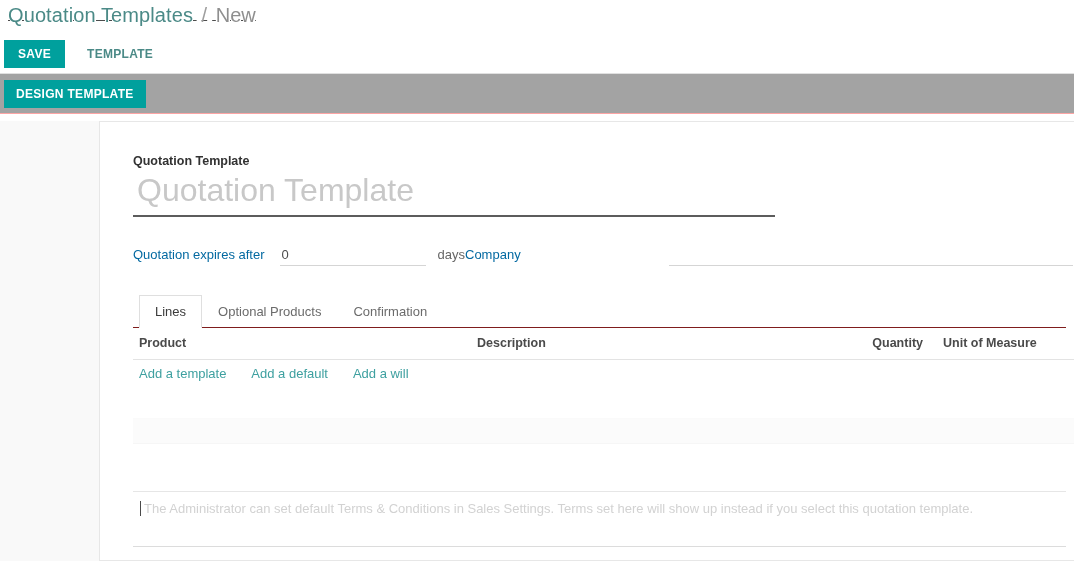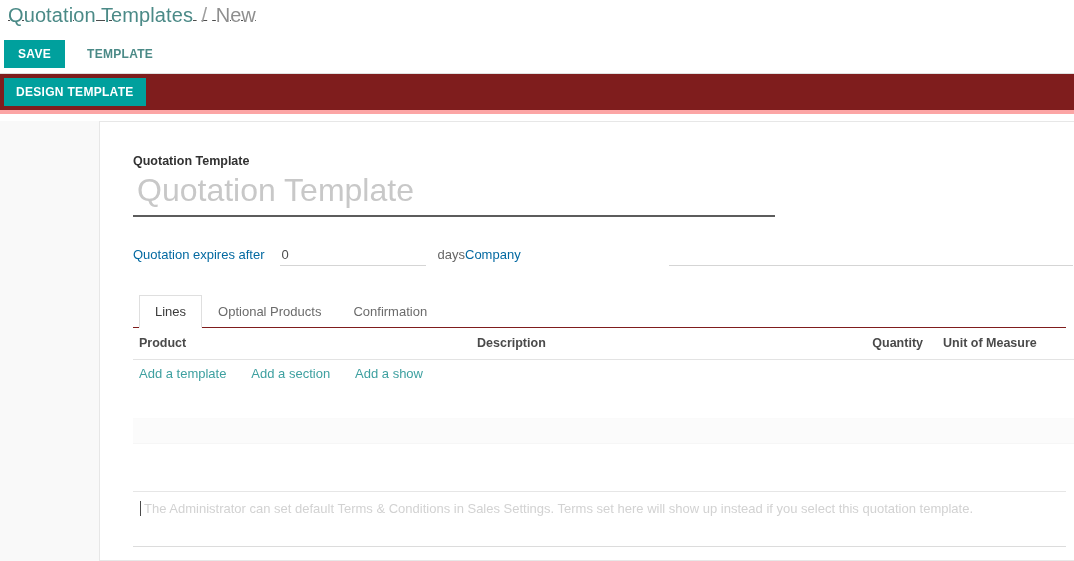--- a/index.html
+++ b/index.html
@@ -80,22 +80,22 @@
     padding: 8px 4px;
     line-height: 1;
     cursor: pointer;
   }
 
   
   .status-bar {
     height: 40px;
     padding-left: 4px;
     box-sizing: border-box;
-    background: #7f1d1d;
-    border-bottom: 4px solid #fca5a5;
+    background: #a3a3a3;
+    border-bottom: 1px solid #fca5a5;
     display: flex;
     align-items: center;
   }
   .btn-design {
     background: #00a09d;
     color: #ffffff;
     border: none;
     font-family: "Liberation Sans", sans-serif;
     font-size: 12px;
     font-weight: bold;
@@ -338,22 +338,22 @@
           <th class="th-product">Product</th>
           <th class="th-description">Description</th>
           <th class="th-quantity">Quantity</th>
           <th class="th-uom">Unit of Measure</th>
         </tr>
       </thead>
       <tbody>
         <tr class="links-row">
           <td colspan="4">
             <a class="add-link">Add a template</a>
-            <a class="add-link">Add a section</a>
-            <a class="add-link">Add a show</a>
+            <a class="add-link">Add a default</a>
+            <a class="add-link">Add a will</a>
           </td>
         </tr>
         <tr class="spacer-row-plain">
             <td colspan="4"></td>
           </tr>
         <tr class="spacer-row-shaded">
             <td colspan="4"></td>
           </tr>
         <tr class="spacer-row-tall">
             <td colspan="4"></td>

